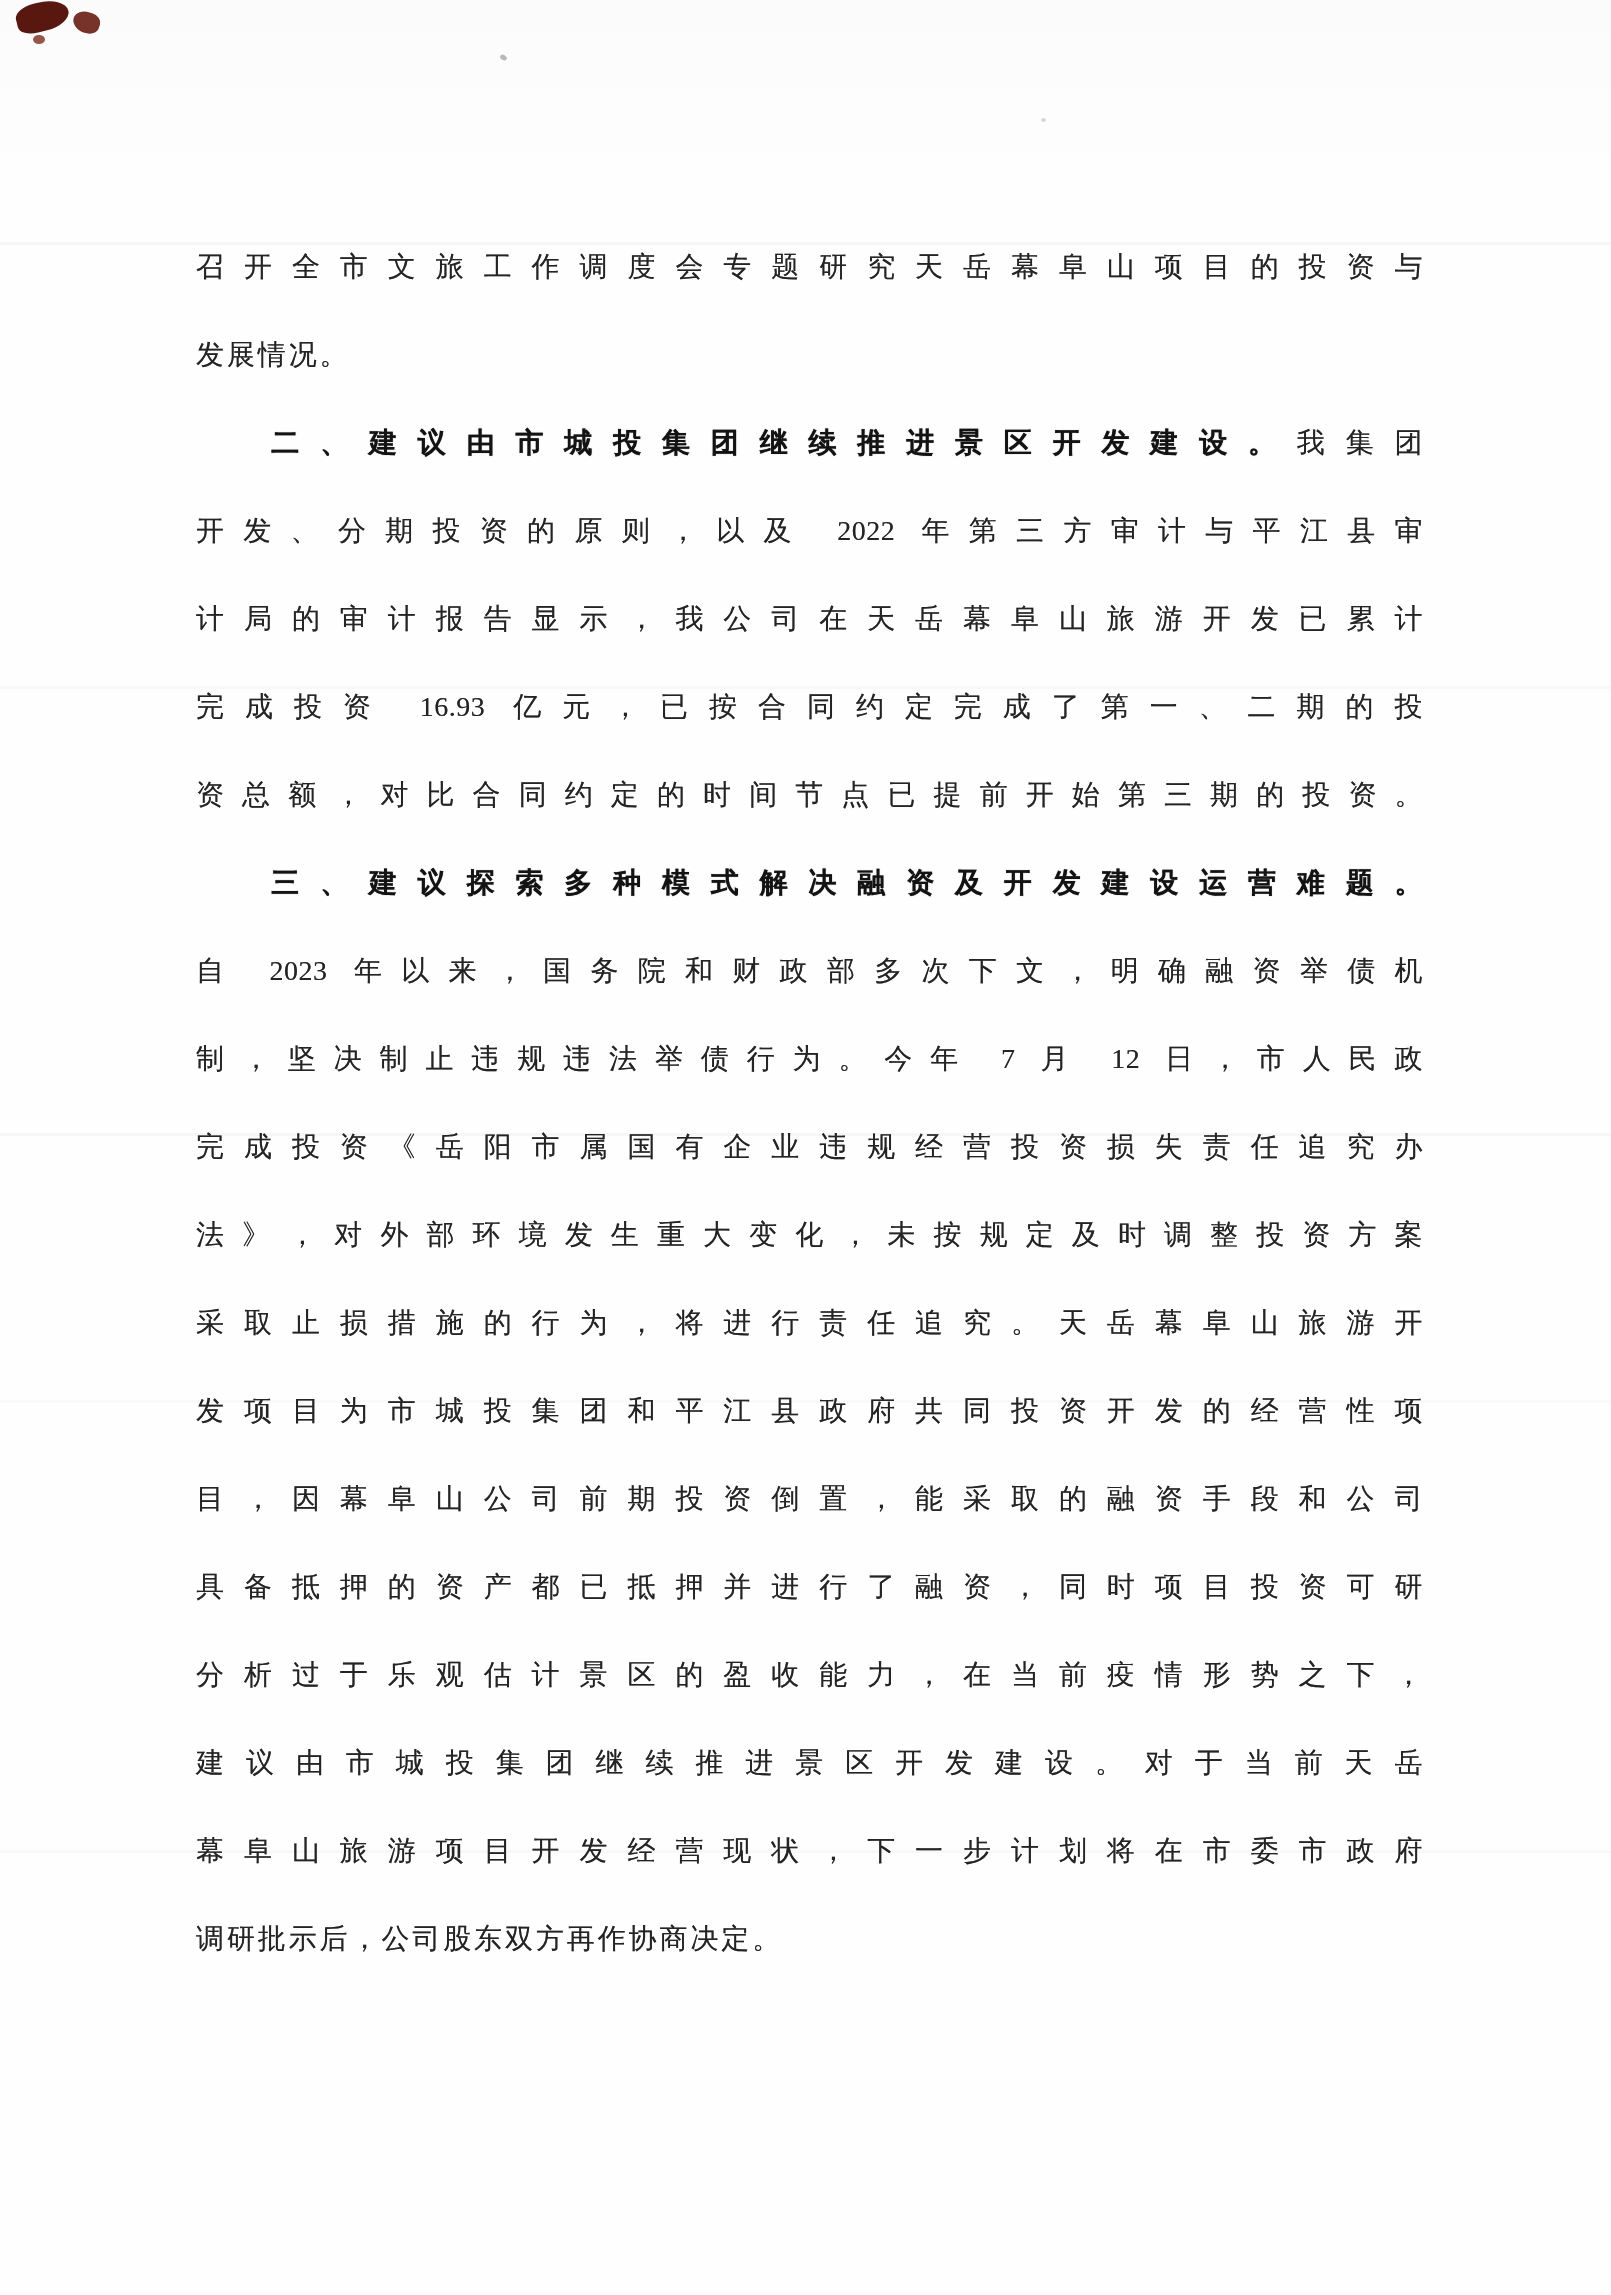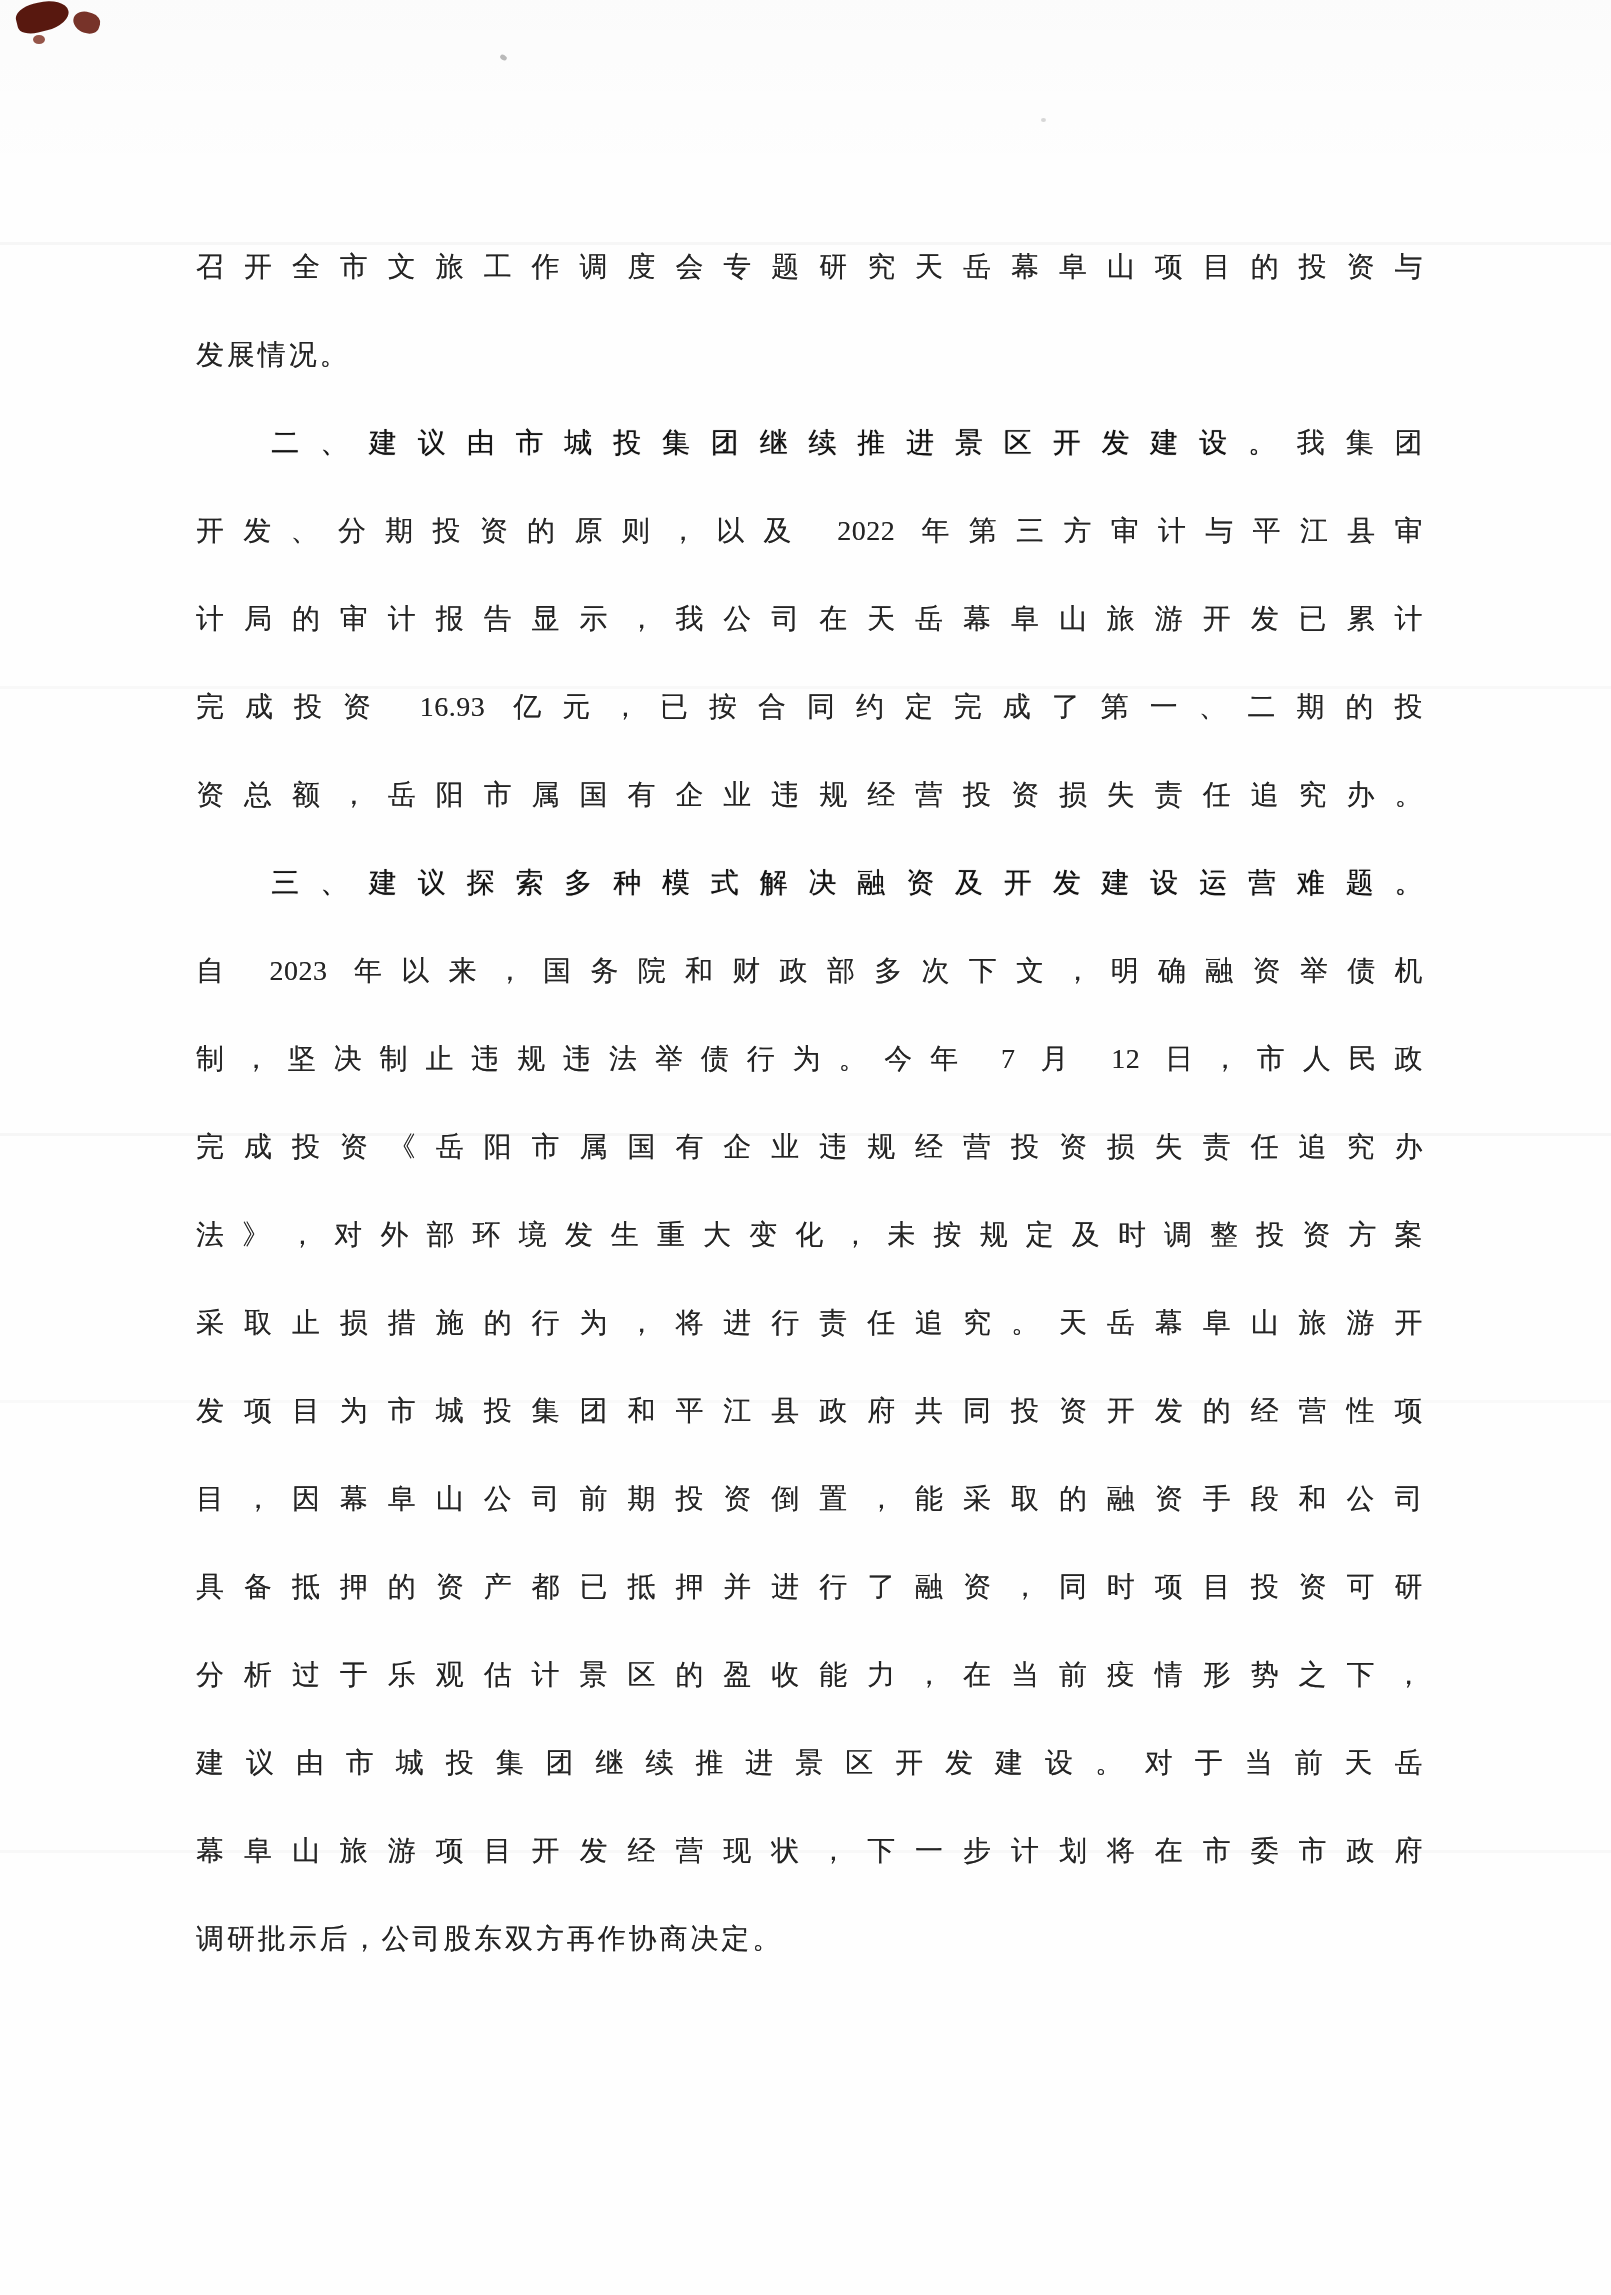--- a/index.html
+++ b/index.html
@@ -93,21 +93,21 @@
   }
   .line.last {
     text-align-last: left;
     letter-spacing: 2.9px;
   }
   .indent {
     display: inline-block;
     width: 55px;
   }
   .seg.bold {
-    font-weight: 400;
+    font-weight: 700;
     color: #131313;
     text-shadow: 0 0 0.8px rgba(0,0,0,0.7);
   }
 </style>
 </head>
 <body>
 
 <div class="page">
   <div class="streak s1"></div>
   <div class="streak s2"></div>
@@ -121,21 +121,21 @@
   <div class="speck-1"></div>
   <div class="speck-2"></div>
 
   <div class="text-block">
       <div class="line"><span class="seg">召开全市文旅工作调度会专题研究天岳幕阜山项目的投资与</span></div>
       <div class="line last"><span class="seg">发展情况。</span></div>
       <div class="line"><span class="indent"></span><span class="seg bold">二、建议由市城投集团继续推进景区开发建设。</span><span class="seg">我集团</span></div>
       <div class="line"><span class="seg">开发、分期投资的原则，以及 2022 年第三方审计与平江县审</span></div>
       <div class="line"><span class="seg">计局的审计报告显示，我公司在天岳幕阜山旅游开发已累计</span></div>
       <div class="line"><span class="seg">完成投资 16.93 亿元，已按合同约定完成了第一、二期的投</span></div>
-      <div class="line"><span class="seg">资总额，岳阳市属国有企业违规经营投资损失责任追究办。</span></div>
+      <div class="line"><span class="seg">资总额，对比合同约定的时间节点已提前开始第三期的投资。</span></div>
       <div class="line"><span class="indent"></span><span class="seg bold">三、建议探索多种模式解决融资及开发建设运营难题。</span></div>
       <div class="line"><span class="seg">自 2023 年以来，国务院和财政部多次下文，明确融资举债机</span></div>
       <div class="line"><span class="seg">制，坚决制止违规违法举债行为。今年 7 月 12 日，市人民政</span></div>
       <div class="line"><span class="seg">完成投资《岳阳市属国有企业违规经营投资损失责任追究办</span></div>
       <div class="line"><span class="seg">法》，对外部环境发生重大变化，未按规定及时调整投资方案</span></div>
       <div class="line"><span class="seg">采取止损措施的行为，将进行责任追究。天岳幕阜山旅游开</span></div>
       <div class="line"><span class="seg">发项目为市城投集团和平江县政府共同投资开发的经营性项</span></div>
       <div class="line"><span class="seg">目，因幕阜山公司前期投资倒置，能采取的融资手段和公司</span></div>
       <div class="line"><span class="seg">具备抵押的资产都已抵押并进行了融资，同时项目投资可研</span></div>
       <div class="line"><span class="seg">分析过于乐观估计景区的盈收能力，在当前疫情形势之下，</span></div>

